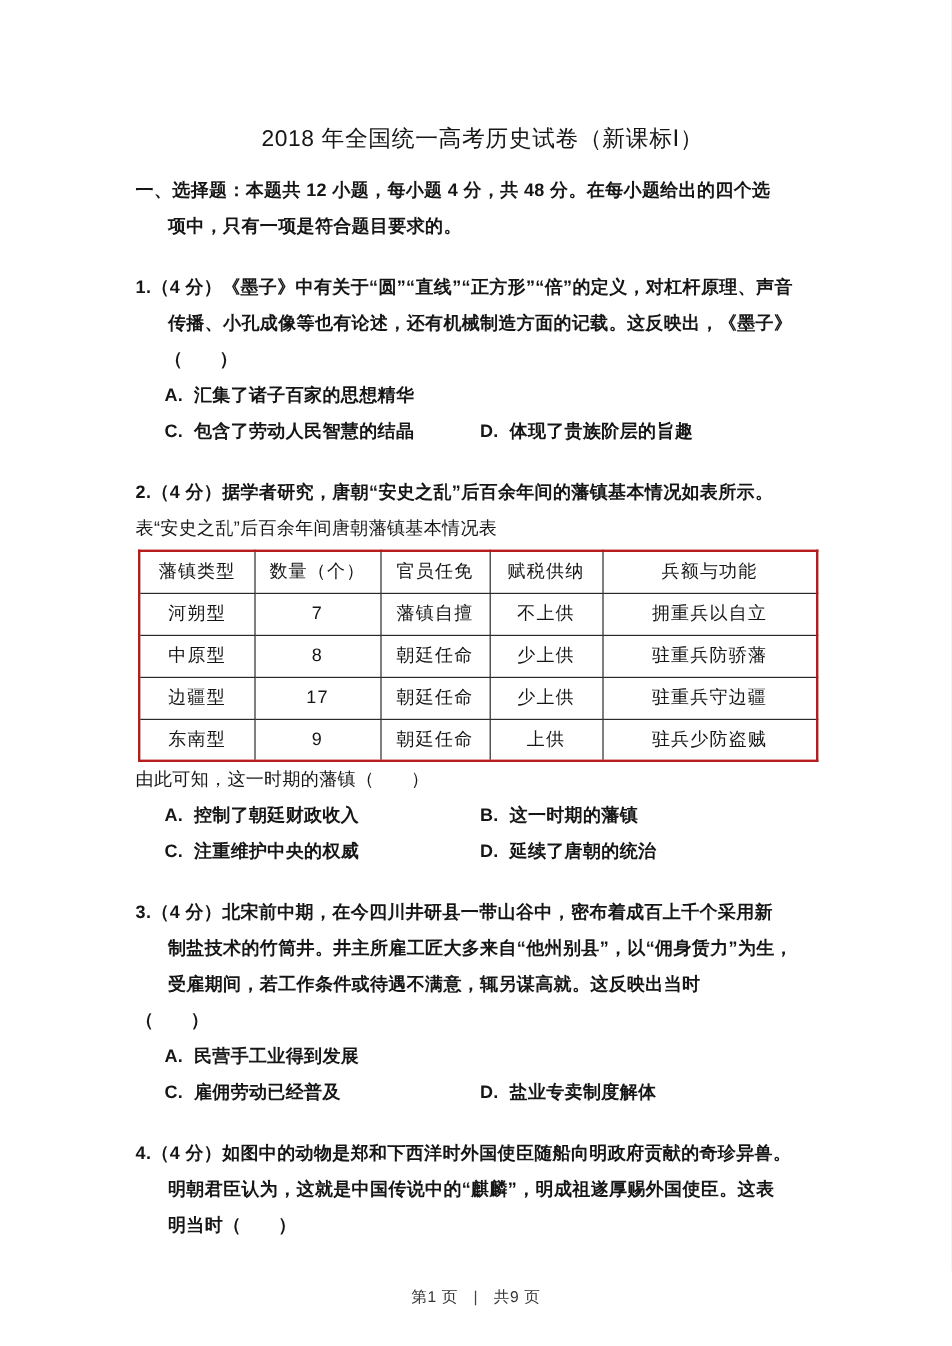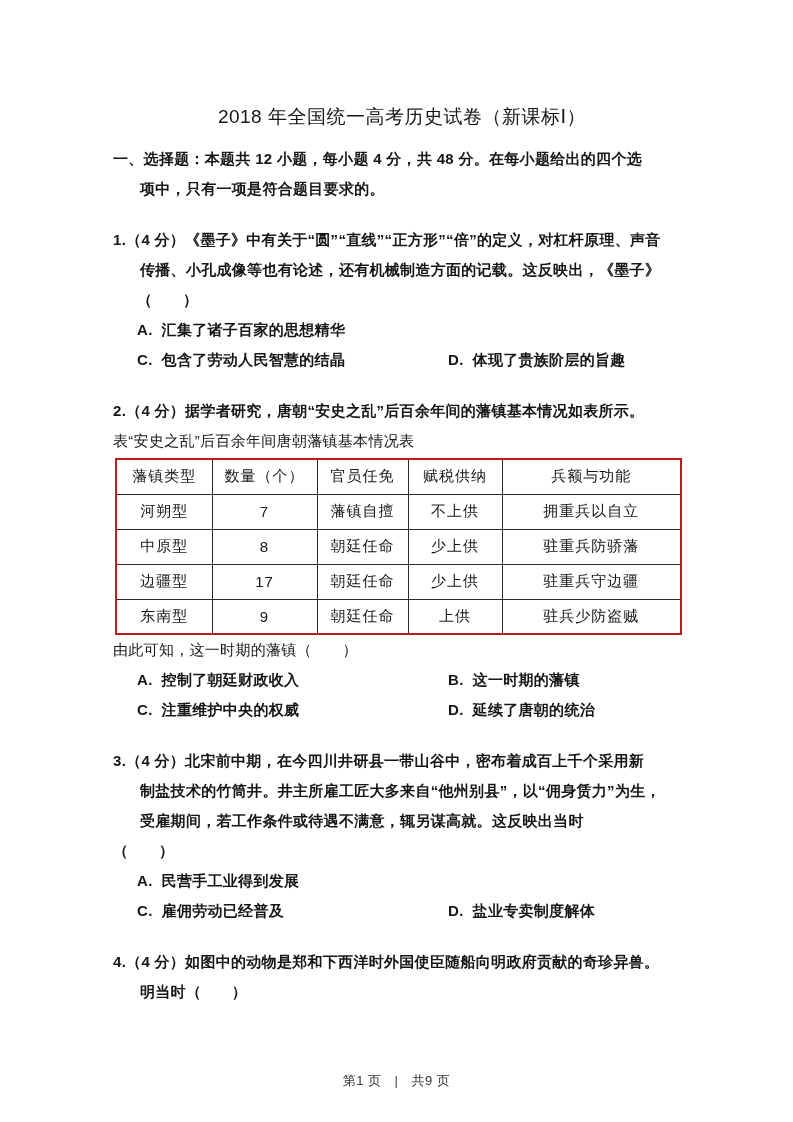--- a/index.html
+++ b/index.html
@@ -41,21 +41,20 @@
   .indent-sm { padding-left: 24px; }
   .question { margin-top: 21px; }
   .opt-row {
     display: flex;
     font-size: 15px;
     line-height: 30px;
     height: 30px;
     padding-left: 24px;
     white-space: nowrap;
     letter-spacing: 0.3px;
-    gap: 48px;
   }
   .opt { font-weight: bold; }
   .opt-first { width: 263px; }
   .opt-label { margin-right: 9px; }
   .exam-table {
     border-collapse: collapse;
     table-layout: fixed;
     width: 565px;
     margin: 2px 0 0 2px;
     border: 2px solid #b91c1c;
@@ -200,20 +199,21 @@
           <span class="opt-label">C.</span><span class="opt-text">雇佣劳动已经普及</span>
         </div>
         <div class="opt">
           <span class="opt-label">D.</span><span class="opt-text">盐业专卖制度解体</span>
         </div>
       </div>
     </div>
 
     <div class="question">
       <div class="line bold">4.（4 分）如图中的动物是郑和下西洋时外国使臣随船向明政府贡献的奇珍异兽。</div>
+      <div class="line bold indent">明朝君臣认为，这就是中国传说中的“麒麟”，明成祖遂厚赐外国使臣。这表</div>
       <div class="line bold indent">明当时（　　）</div>
     </div>
 
   </div>
 
   <div class="page-footer">
     <span>第1 页</span><span class="sep">|</span><span>共9 页</span>
   </div>
 </div>
 

